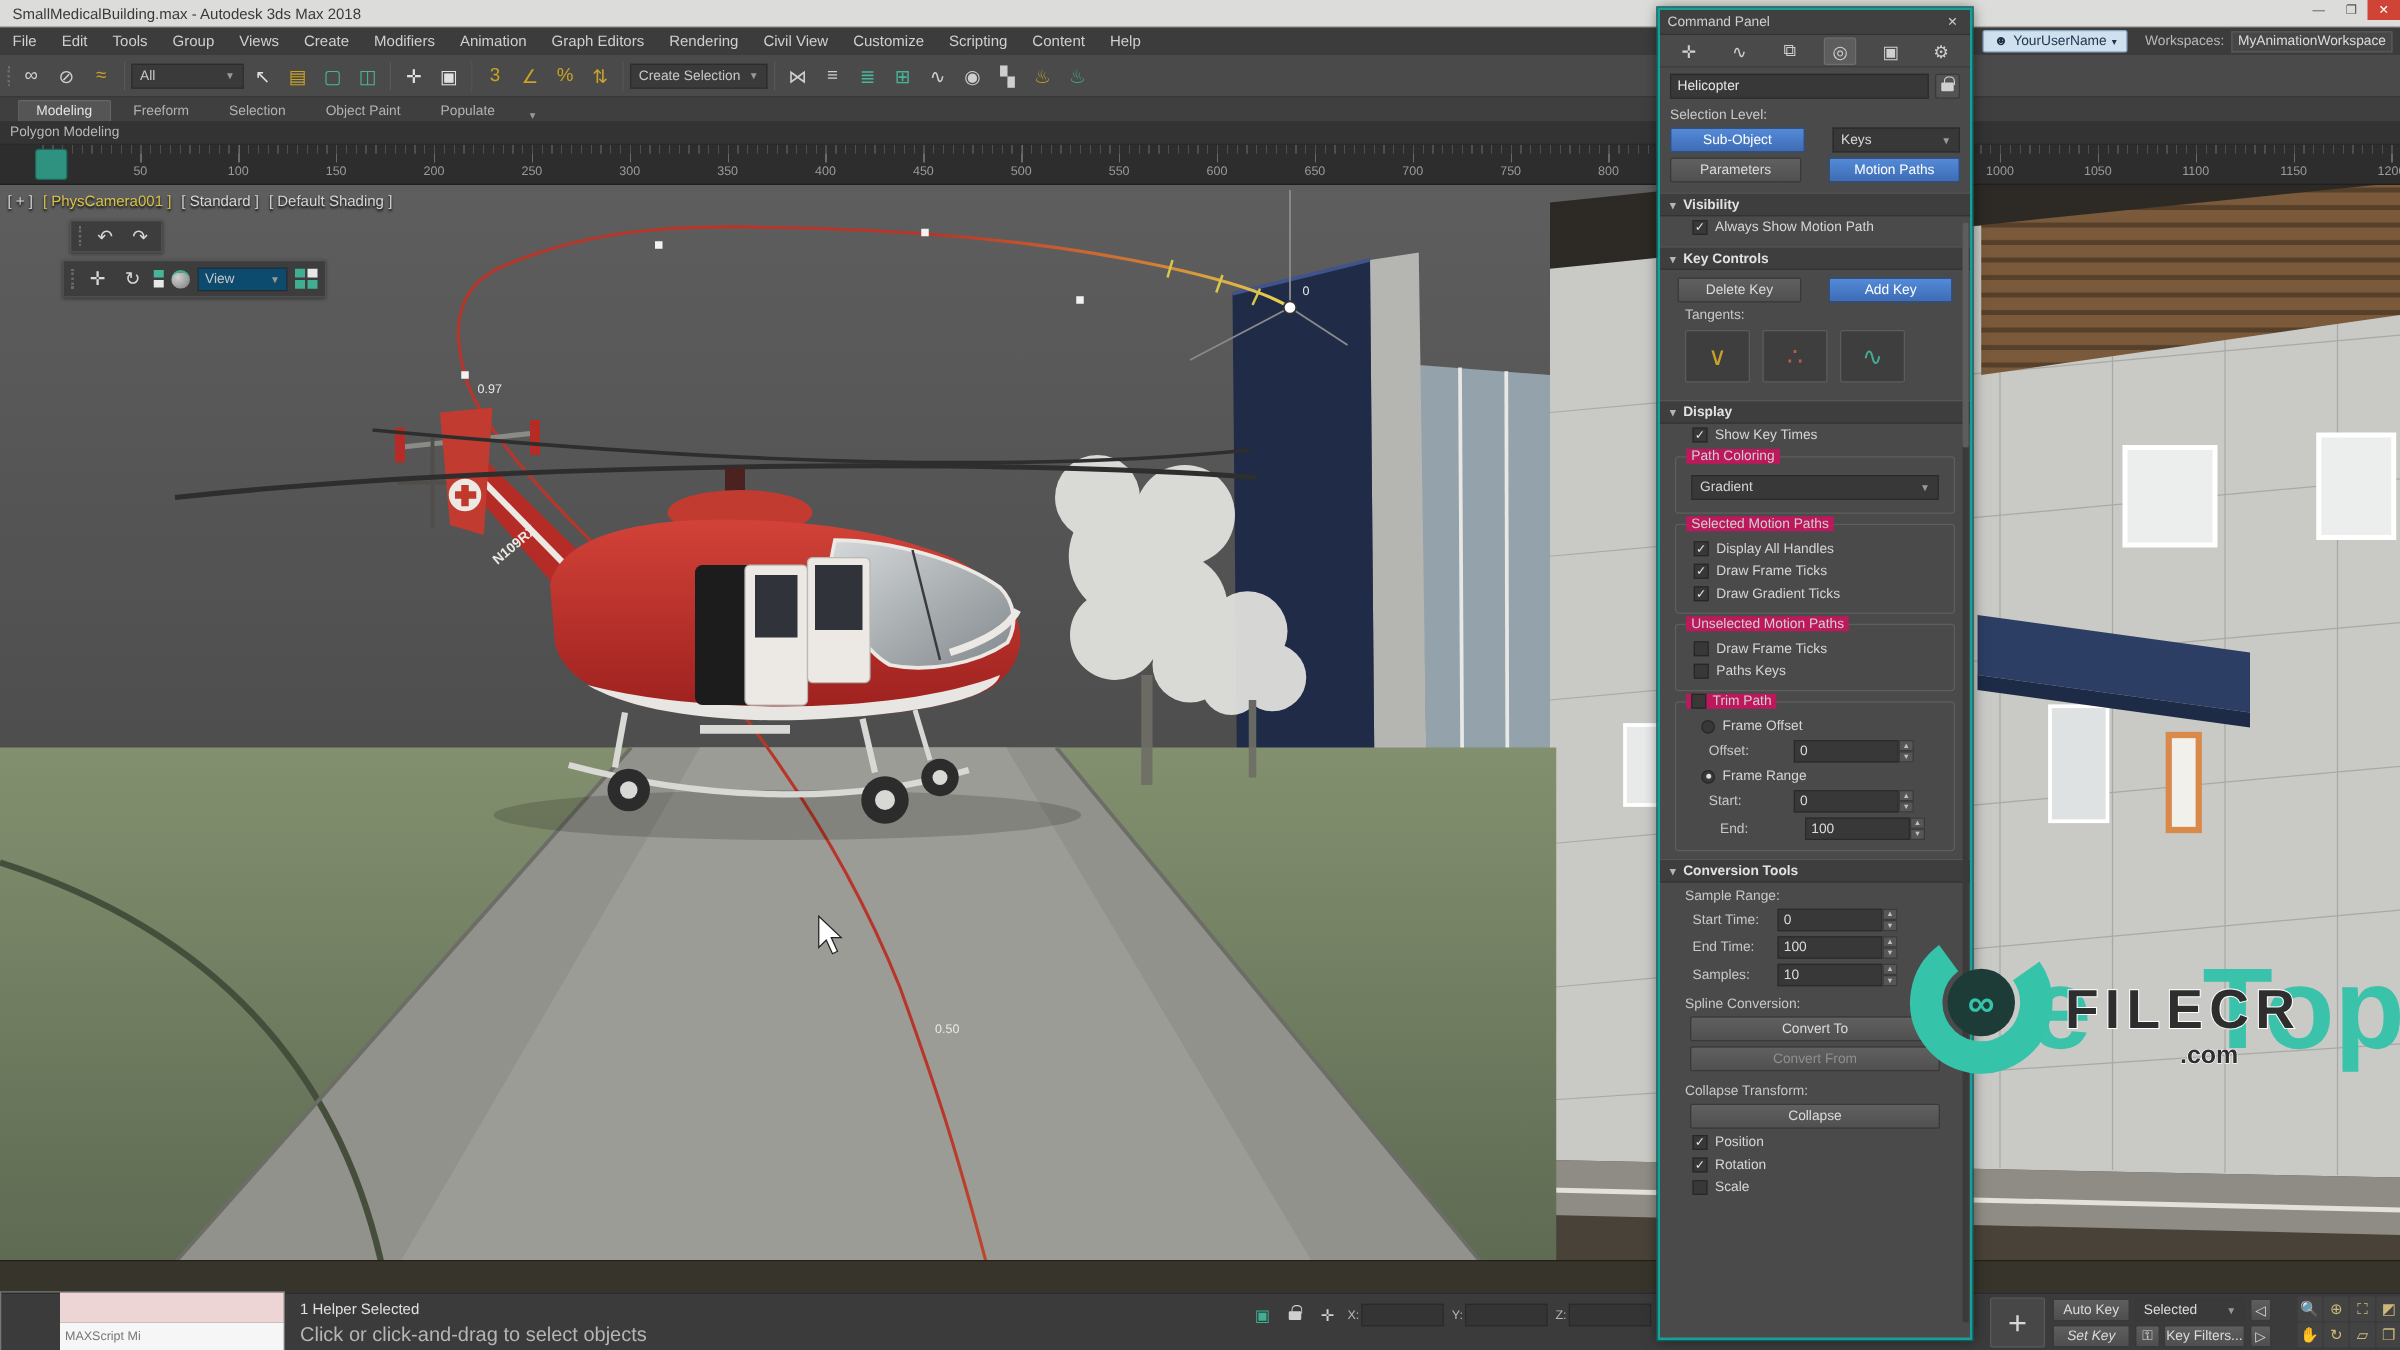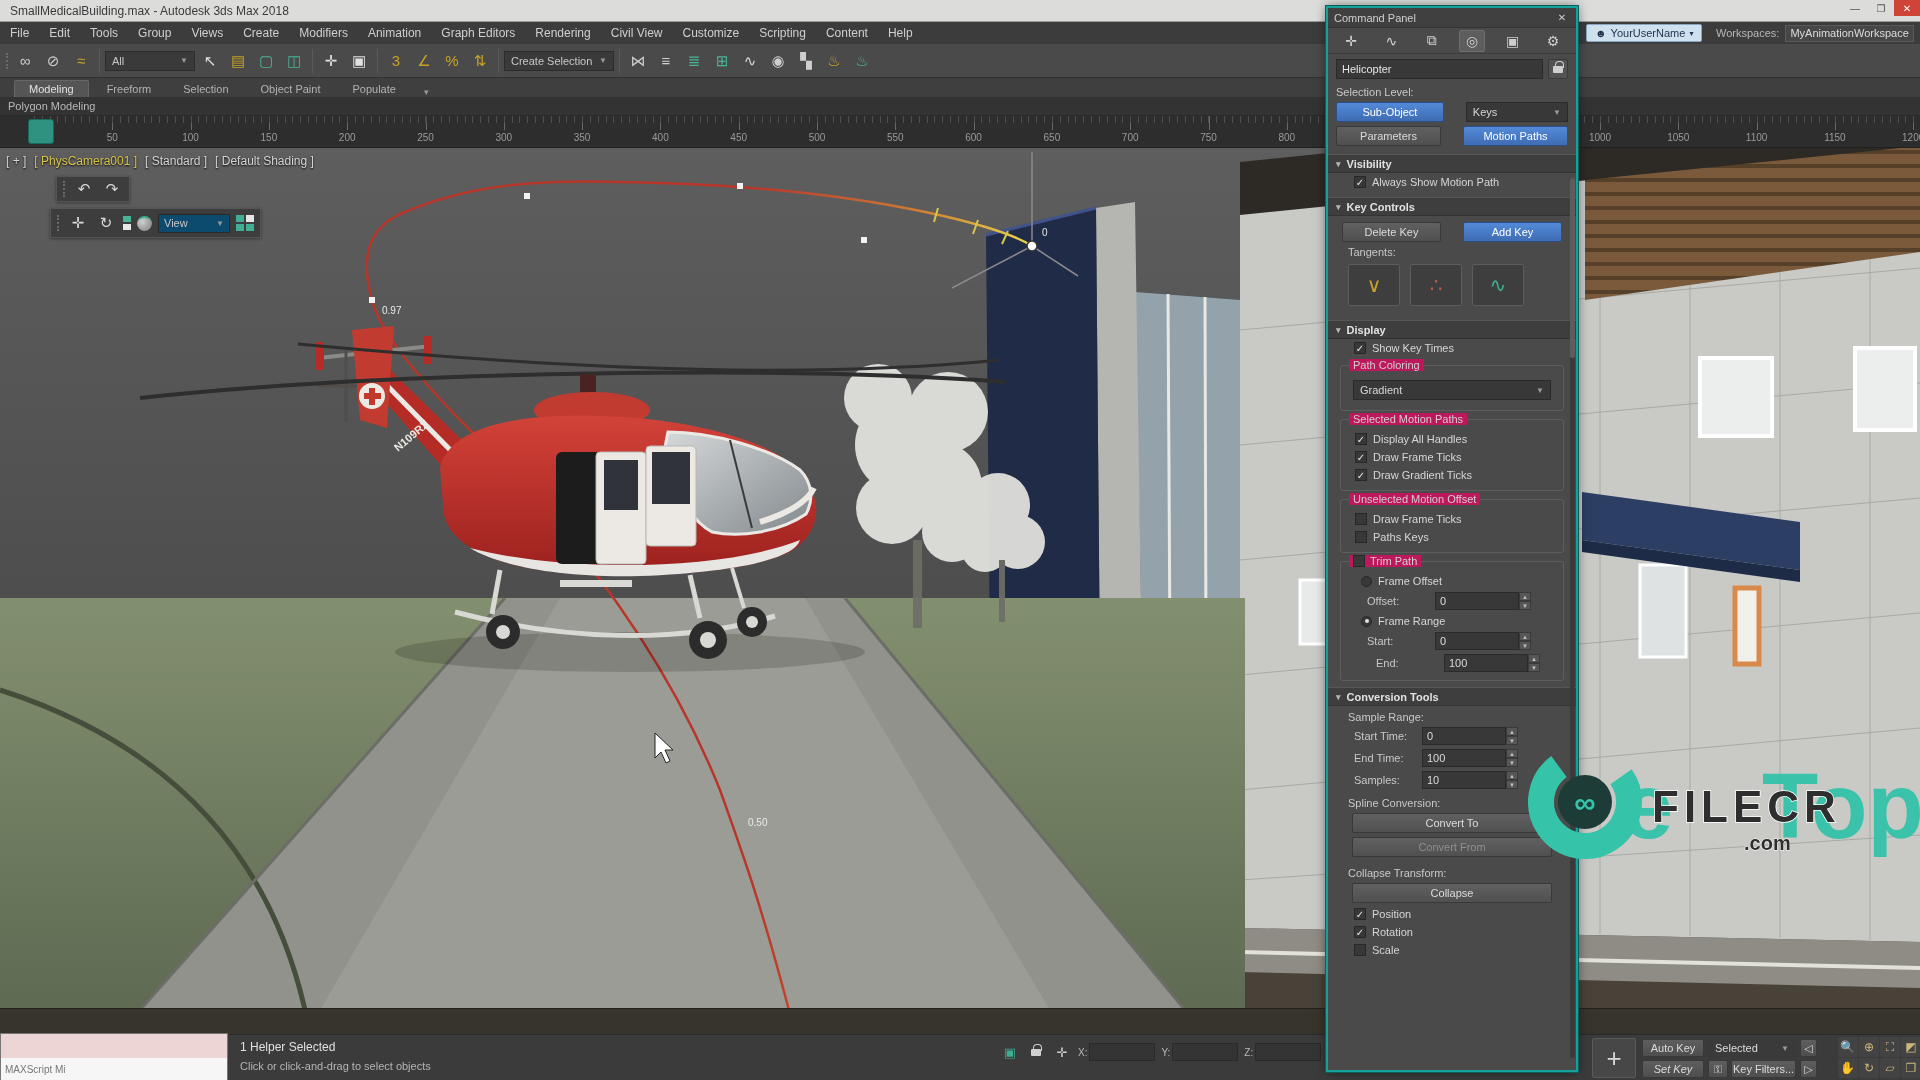--- a/index.html
+++ b/index.html
@@ -117,25 +117,25 @@
     display:flex; align-items:center; justify-content:center; }
   .tangent-row { display:flex; gap:10px; padding:4px 8px 8px 20px; }
   .tan-btn { width:52px; height:42px; background:#3e3e3e; border:1px solid #5c5c5c; border-radius:2px;
     display:flex; align-items:center; justify-content:center; font-size:20px; }
   #cp-scroll { position:absolute; right:1px; top:170px; width:5px; height:880px; background:#3a3a3a; border-radius:2px; }
   #cp-scroll i { display:block; width:5px; height:180px; background:#5d5d5d; border-radius:2px; }
 
   
   #trackbar { position:absolute; left:0; top:1008px; width:1920px; height:26px; background:#37352b; border-top:1px solid #23211a; }
   #statusbar { position:absolute; left:0; top:1034px; width:1920px; height:46px; background:#3b3b3b; border-top:1px solid #2a2a2a; }
-  #listener { position:absolute; left:0; top:-2px; width:228px; height:48px; border:1px solid #777; }
+  #listener { position:absolute; left:0; top:-2px; width:228px; height:48px; border:1px solid #777;padding-left:47px; }
   #listener .pink { height:24px; background:#eed5d5; }
   #listener .white { height:22px; background:#f6f6f6; font-size:10px; color:#777; display:flex; align-items:center; padding:0 4px; }
   #prompt1 { position:absolute; left:240px; top:5px; font-size:12px; color:#e0e0e0; }
-  #prompt2 { position:absolute; left:240px; top:25px; font-size:11px; color:#b5b5b5; }
+  #prompt2 { position:absolute; left:240px; top:25px; font-size:16px; color:#b5b5b5; }
   #coord-cluster { position:absolute; left:1000px; top:7px; display:flex; align-items:center; gap:6px; }
   .st-icon { width:20px; height:20px; display:flex; align-items:center; justify-content:center; color:#cfcfcf; font-size:13px; }
   .coord-field { display:flex; align-items:center; height:18px; }
   .coord-field .lbl { font-size:10px; color:#b8b8b8; margin-right:2px; }
   .coord-field .val { width:66px; height:18px; background:#343434; border:1px solid #2a2a2a; color:#d8d8d8; font-size:10px;
     display:flex; align-items:center; padding:0 4px; }
   #plus-btn { position:absolute; left:1592px; top:3px; width:44px; height:40px; background:#474747; border:1px solid #5a5a5a;
     border-radius:2px; color:#d8d8d8; font-size:26px; display:flex; align-items:center; justify-content:center; }
   .anim-btn { position:absolute; height:18px; background:linear-gradient(#5e5e5e,#4e4e4e); border:1px solid #393939;
     border-radius:2px; color:#dcdcdc; font-size:11px; display:flex; align-items:center; justify-content:center; }
@@ -601,21 +601,21 @@
         <span class="cb">✓</span>
           <span>Draw Frame Ticks</span>
       </div>
       <div class="chk-row checked" style="padding-left:8px;">
         <span class="cb">✓</span>
           <span>Draw Gradient Ticks</span>
       </div>
     </div>
 
     <div class="grp">
-      <span class="grp-label">Unselected Motion Offset</span>
+      <span class="grp-label">Unselected Motion Paths</span>
       <div class="chk-row" style="padding-left:8px;">
         <span class="cb">✓</span>
           <span>Draw Frame Ticks</span>
       </div>
       <div class="chk-row" style="padding-left:8px;">
         <span class="cb">✓</span>
           <span>Paths Keys</span>
       </div>
     </div>
 

